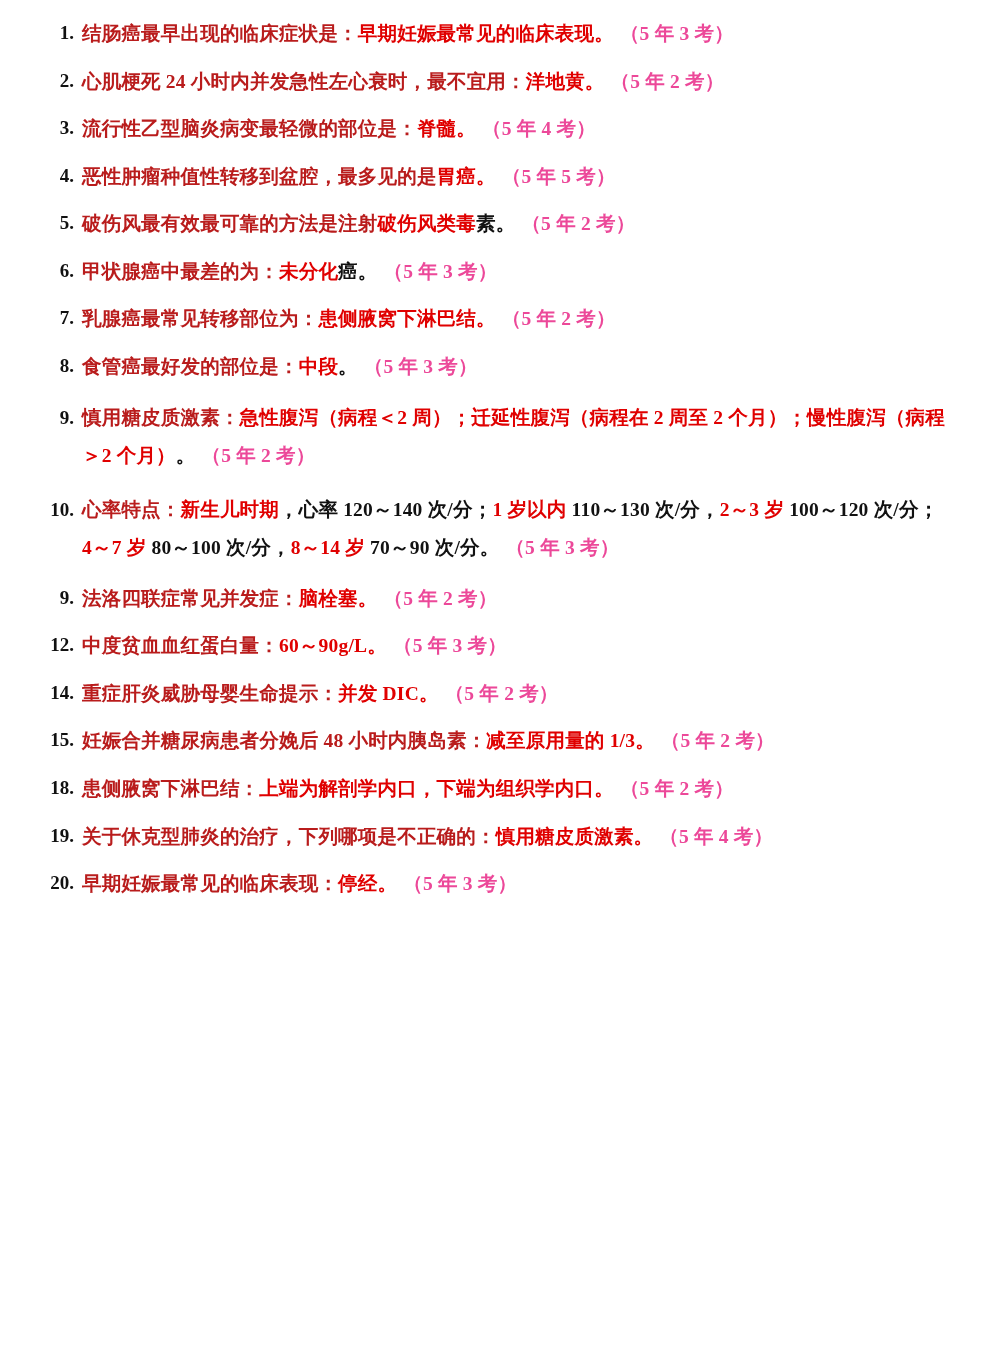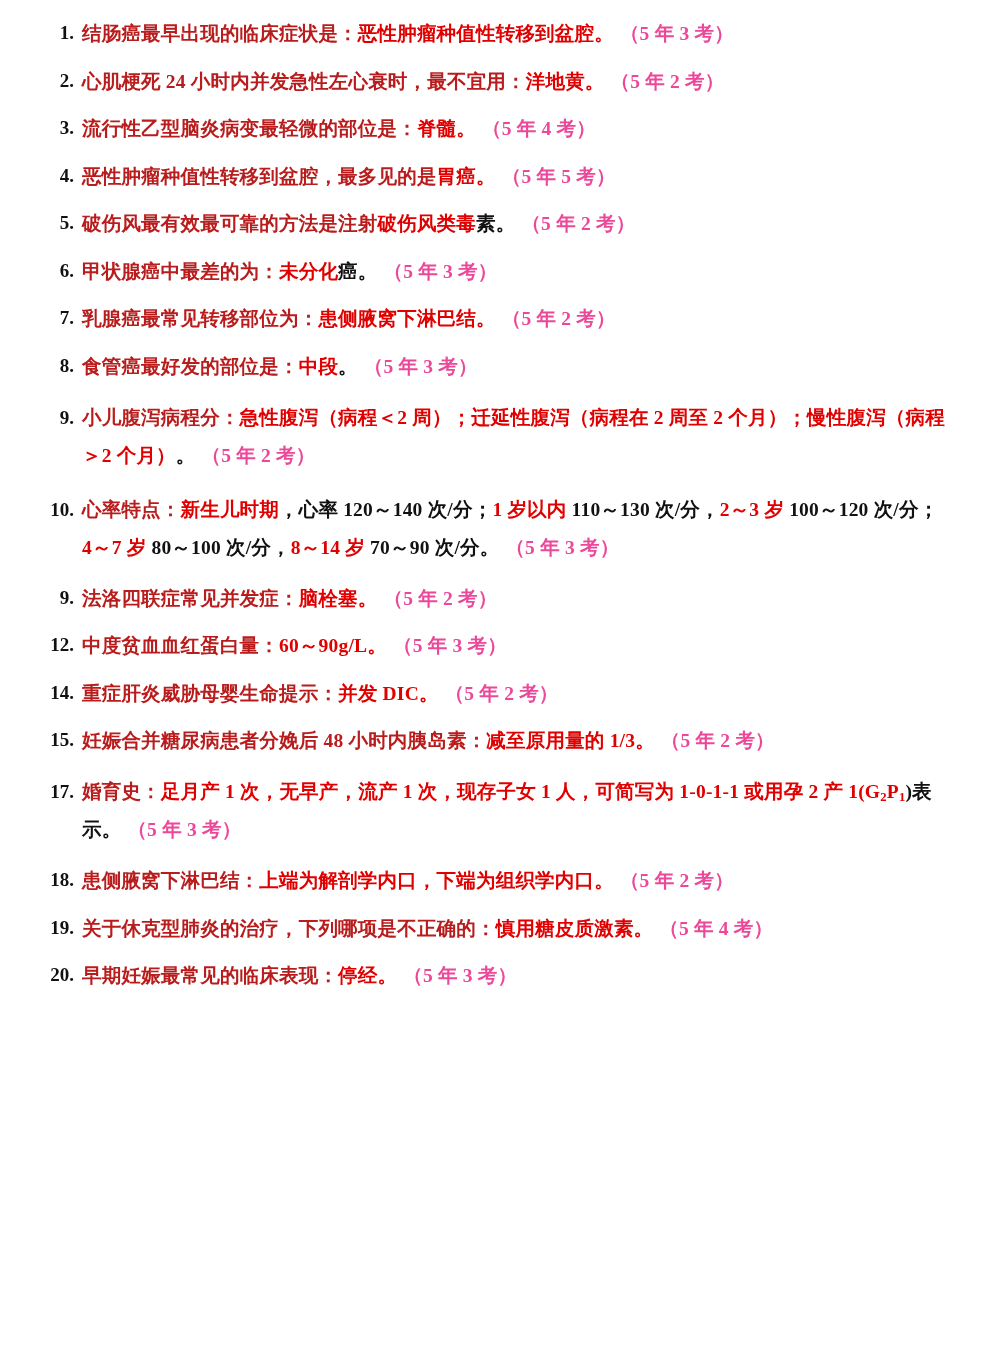--- a/index.html
+++ b/index.html
@@ -68,21 +68,21 @@
   }
 </style>
 </head>
 <body>
 
 <div class="page">
 
   <div class="qa-item">
     <div class="qa-num">1.</div>
     <div class="qa-body">
-      <span class="q-text">结肠癌最早出现的临床症状是：</span><span class="a-text">恶性肿瘤种值性转移到盆腔。</span><span class="tag">（5 年 3 考）</span>
+      <span class="q-text">结肠癌最早出现的临床症状是：</span><span class="a-text">早期妊娠最常见的临床表现。</span><span class="tag">（5 年 3 考）</span>
     </div>
   </div>
 
   <div class="qa-item">
     <div class="qa-num">2.</div>
     <div class="qa-body">
       <span class="q-text">心肌梗死 24 小时内并发急性左心衰时，最不宜用：</span><span class="a-text">洋地黄。</span><span class="tag">（5 年 2 考）</span>
     </div>
   </div>
 
@@ -124,21 +124,21 @@
   <div class="qa-item">
     <div class="qa-num">8.</div>
     <div class="qa-body">
       <span class="q-text">食管癌最好发的部位是：</span><span class="a-text">中段</span><span class="plain">。</span><span class="tag">（5 年 3 考）</span>
     </div>
   </div>
 
   <div class="qa-item tall">
     <div class="qa-num">9.</div>
     <div class="qa-body">
-      <span class="q-text">小儿腹泻病程分：</span><span class="a-text">急性腹泻（病程＜2 周）；迁延性腹泻（病程在 2 周至 2 个月）；慢性腹泻（病程＞2 个月）</span><span class="plain">。</span><span class="tag">（5 年 2 考）</span>
+      <span class="q-text">慎用糖皮质激素：</span><span class="a-text">急性腹泻（病程＜2 周）；迁延性腹泻（病程在 2 周至 2 个月）；慢性腹泻（病程＞2 个月）</span><span class="plain">。</span><span class="tag">（5 年 2 考）</span>
     </div>
   </div>
 
   <div class="qa-item tall">
     <div class="qa-num">10.</div>
     <div class="qa-body">
       <span class="q-text">心率特点：</span><span id="seg-10"><span class="a-text">新生儿时期</span><span class="plain">，心率 120～140 次/分；</span><span class="a-text">1 岁以内</span><span class="plain"> 110～130 次/分，</span><span class="a-text">2～3 岁</span><span class="plain"> 100～120 次/分；</span><span class="a-text">4～7 岁</span><span class="plain"> 80～100 次/分，</span><span class="a-text">8～14 岁</span><span class="plain"> 70～90 次/分。</span></span><span class="tag">（5 年 3 考）</span>
     </div>
   </div>
 
@@ -165,26 +165,20 @@
   </div>
 
   <div class="qa-item">
     <div class="qa-num">15.</div>
     <div class="qa-body">
       <span class="q-text">妊娠合并糖尿病患者分娩后 48 小时内胰岛素：</span><span class="a-text">减至原用量的 1/3。</span><span class="tag">（5 年 2 考）</span>
     </div>
   </div>
 
 
-  <div class="qa-item tall">
-    <div class="qa-num">17.</div>
-    <div class="qa-body">
-      <span class="q-text">婚育史：</span><span class="a-text">足月产 1 次，无早产，流产 1 次，现存子女 1 人，可简写为 1-0-1-1 或用孕 2 产 1(G</span><sub class="a-text">2</sub><span class="a-text">P</span><sub class="a-text">1</sub><span class="plain">)表示。</span><span class="tag">（5 年 3 考）</span>
-    </div>
-  </div>
 
   <div class="qa-item">
     <div class="qa-num">18.</div>
     <div class="qa-body">
       <span class="q-text">患侧腋窝下淋巴结：</span><span class="a-text">上端为解剖学内口，下端为组织学内口。</span><span class="tag">（5 年 2 考）</span>
     </div>
   </div>
 
   <div class="qa-item">
     <div class="qa-num">19.</div>

